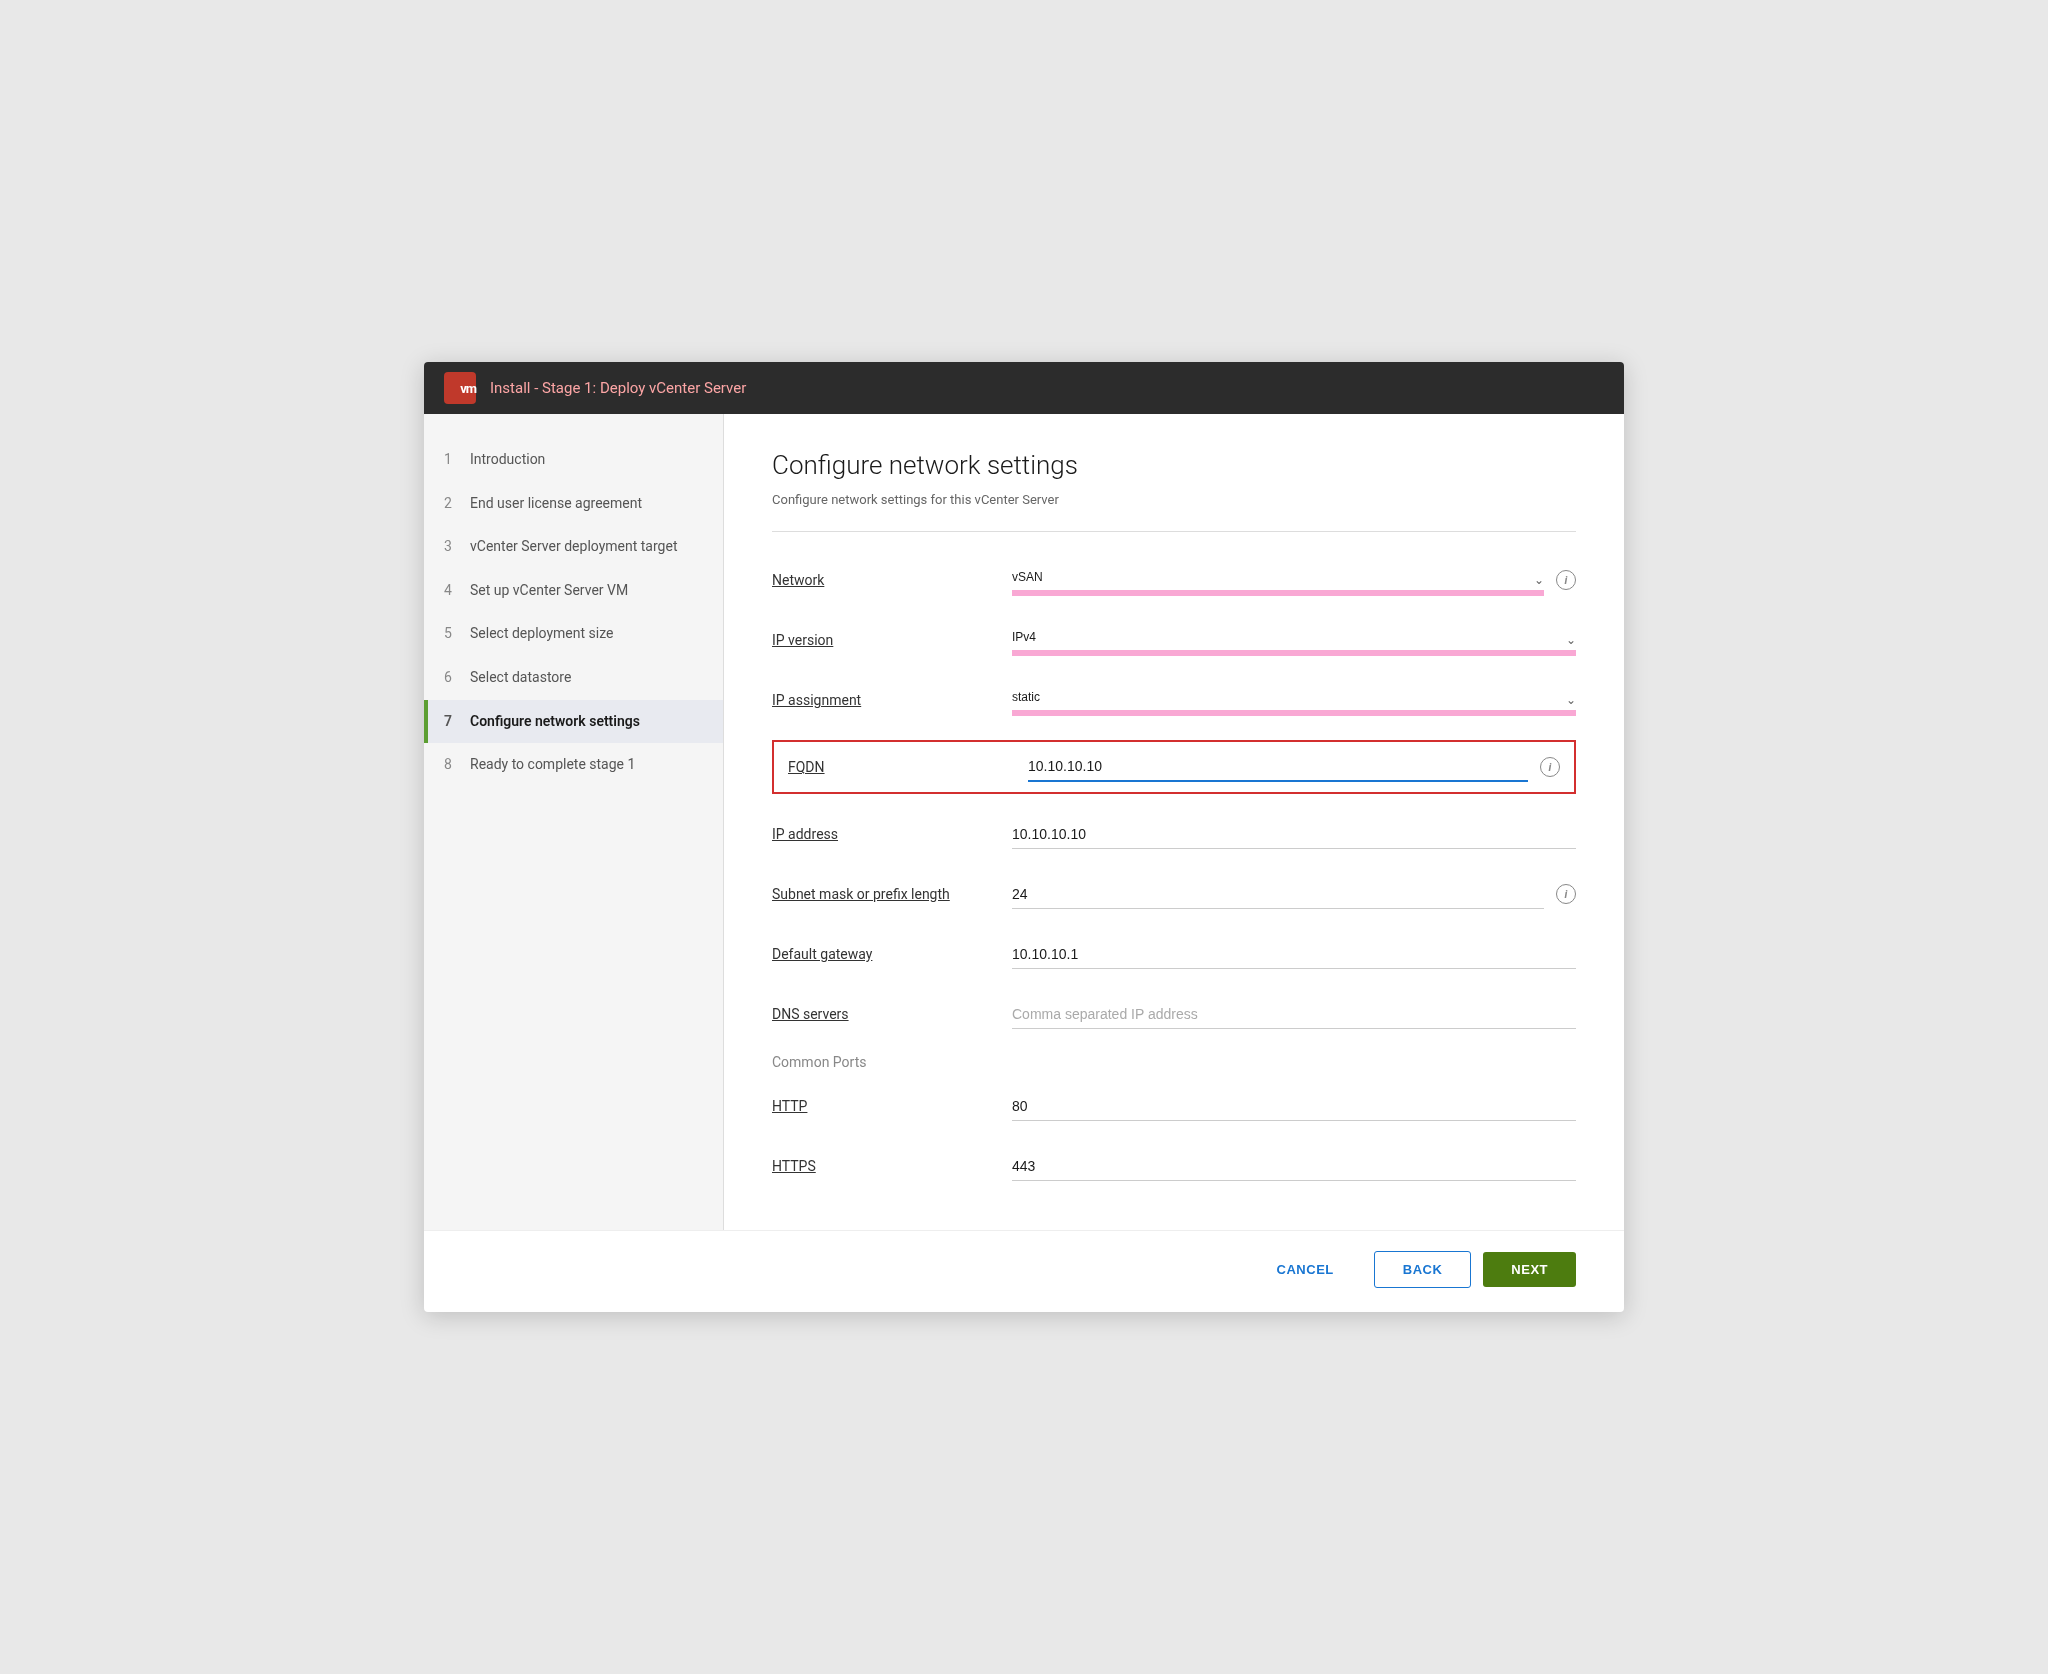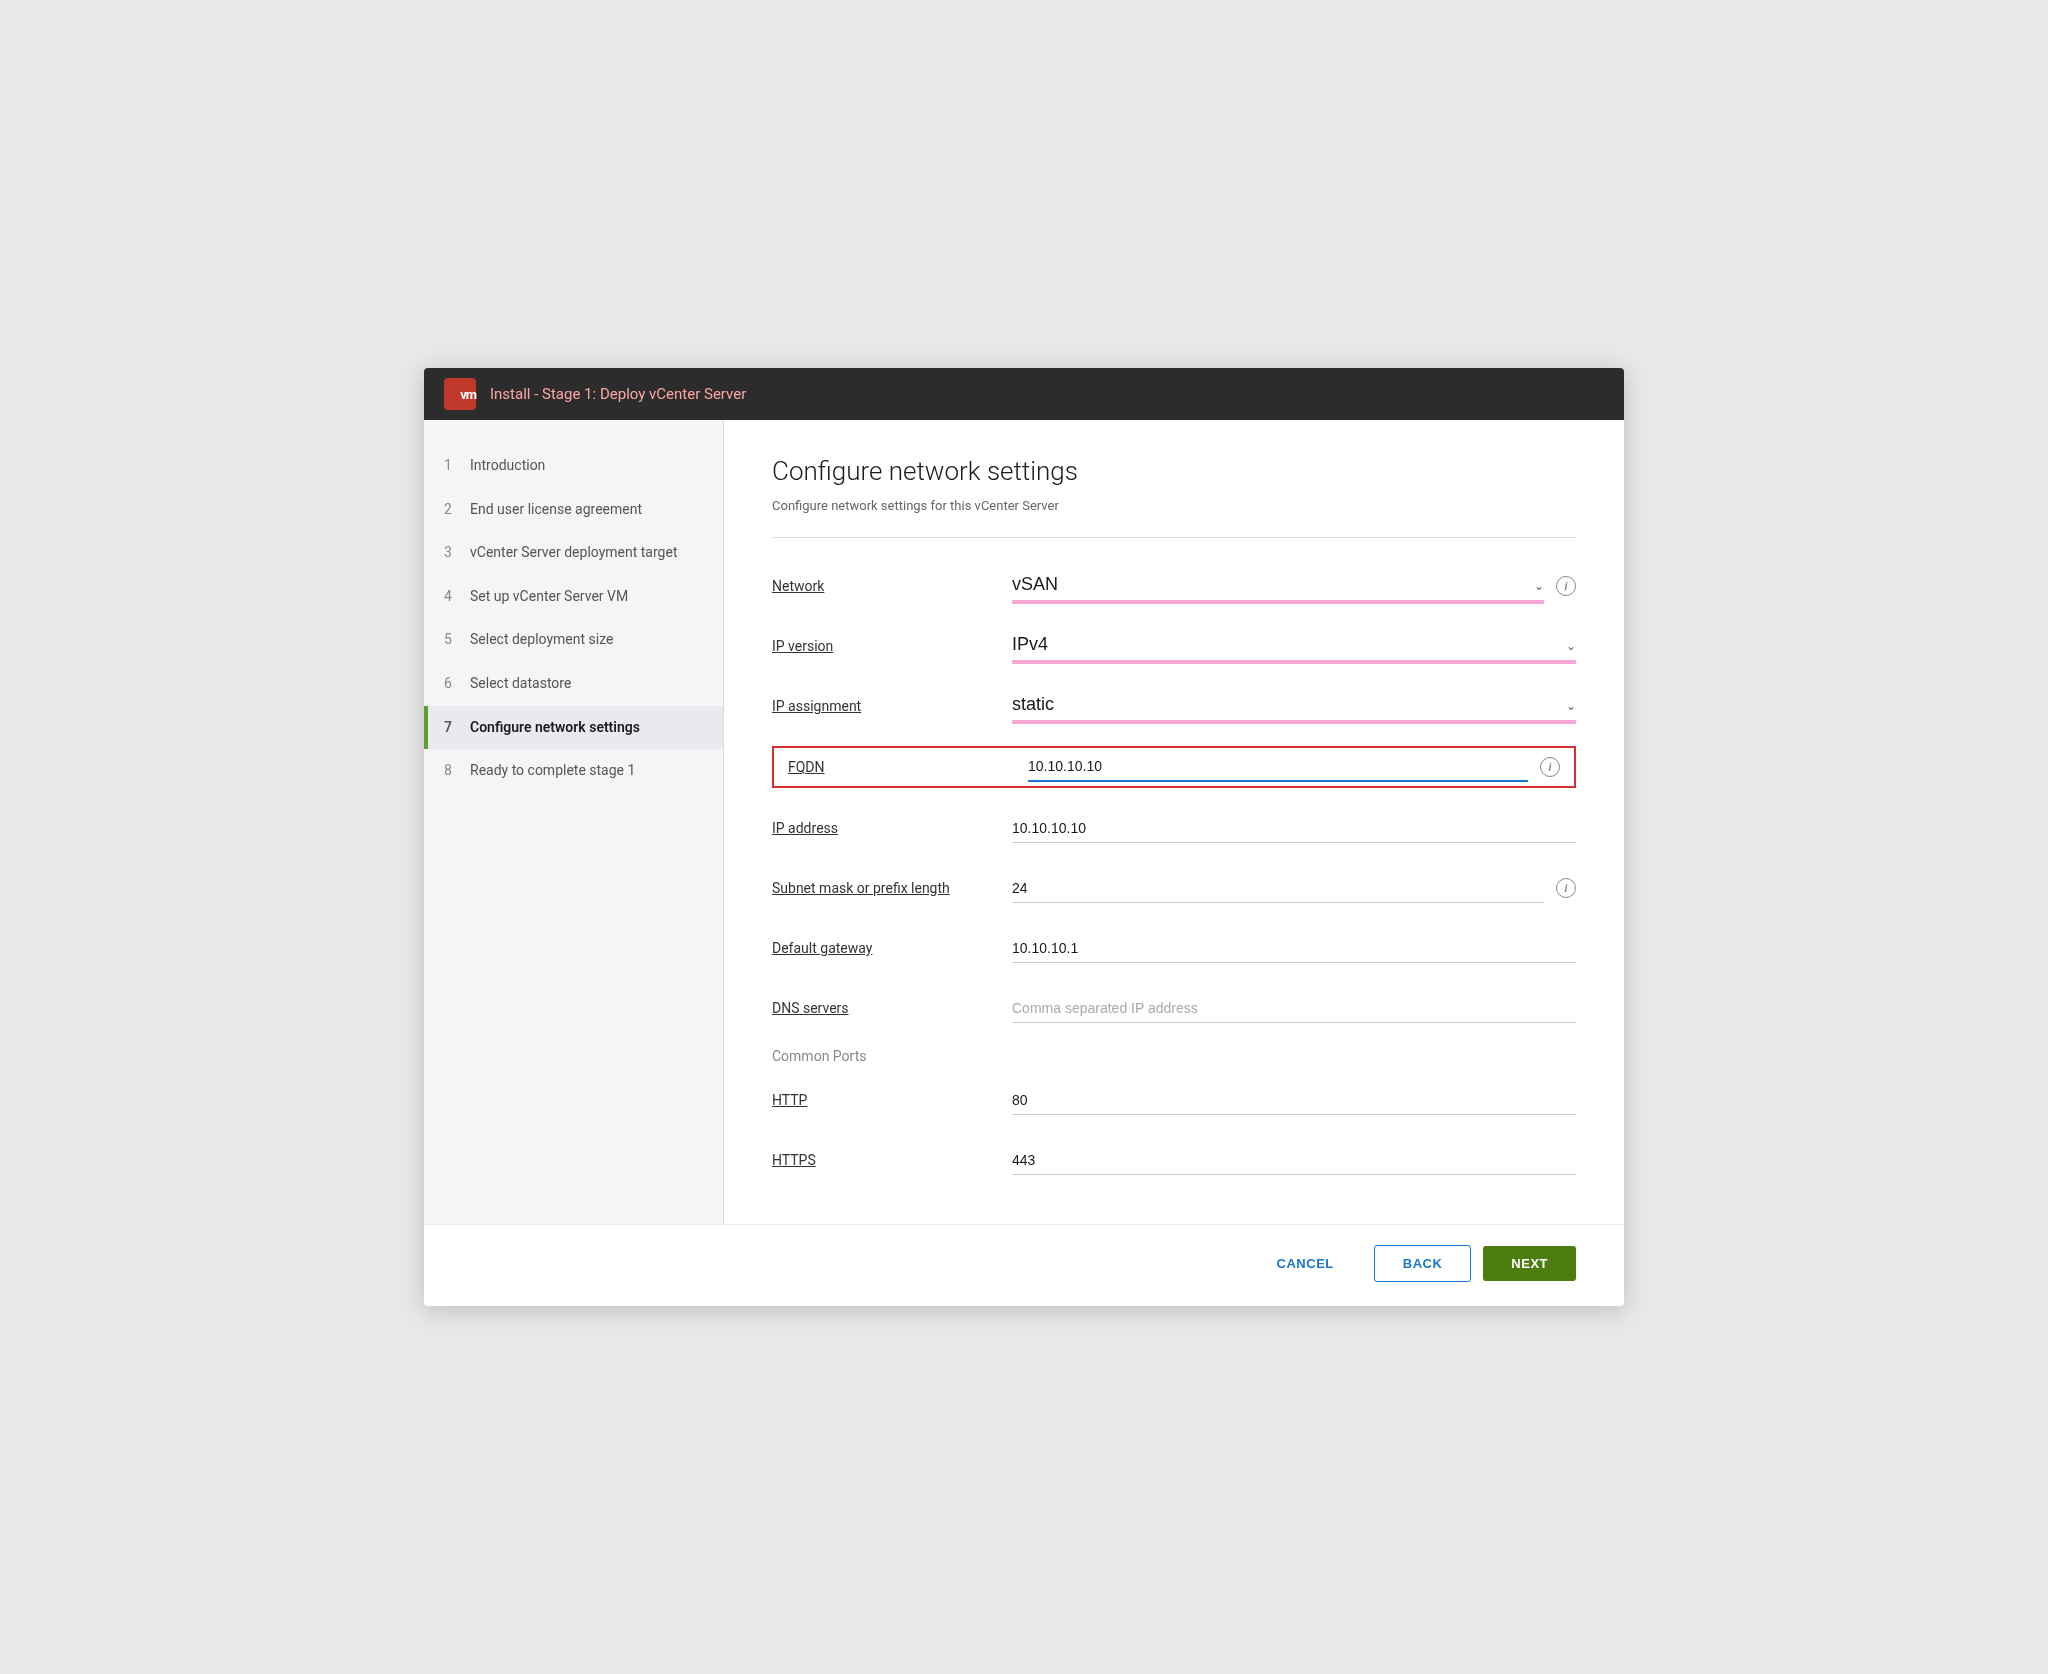--- a/index.html
+++ b/index.html
@@ -144,24 +144,24 @@
     }
     .form-control-wrap {
       flex: 1;
       position: relative;
       display: flex;
       align-items: center;
     }
     .form-select {
       width: 100%;
       border: none;
-      border-bottom: 4px solid #f9a8d4;
+      border-bottom: 6px solid #f9a8d4;
       background: transparent;
       padding: 6px 28px 6px 0;
-      font-size: 18px;
+      font-size: 12px;
       color: #1a1a1a;
       appearance: none;
       cursor: pointer;
       outline: none;
     }
     .select-arrow {
       position: absolute;
       right: 0;
       top: 50%;
       transform: translateY(-50%);
@@ -194,21 +194,21 @@
       color: #1a1a1a;
       outline: none;
       background: transparent;
     }
     .form-input::placeholder {
       color: #aaa;
     }
     
     .fqdn-box {
       border: 2px solid #d32f2f;
-      padding: 4px 14px;
+      padding: 10px 14px;
       margin-bottom: 20px;
       display: flex;
       align-items: center;
     }
     .fqdn-box .form-label {
       
     }
     .fqdn-input {
       flex: 1;
       border: none;

